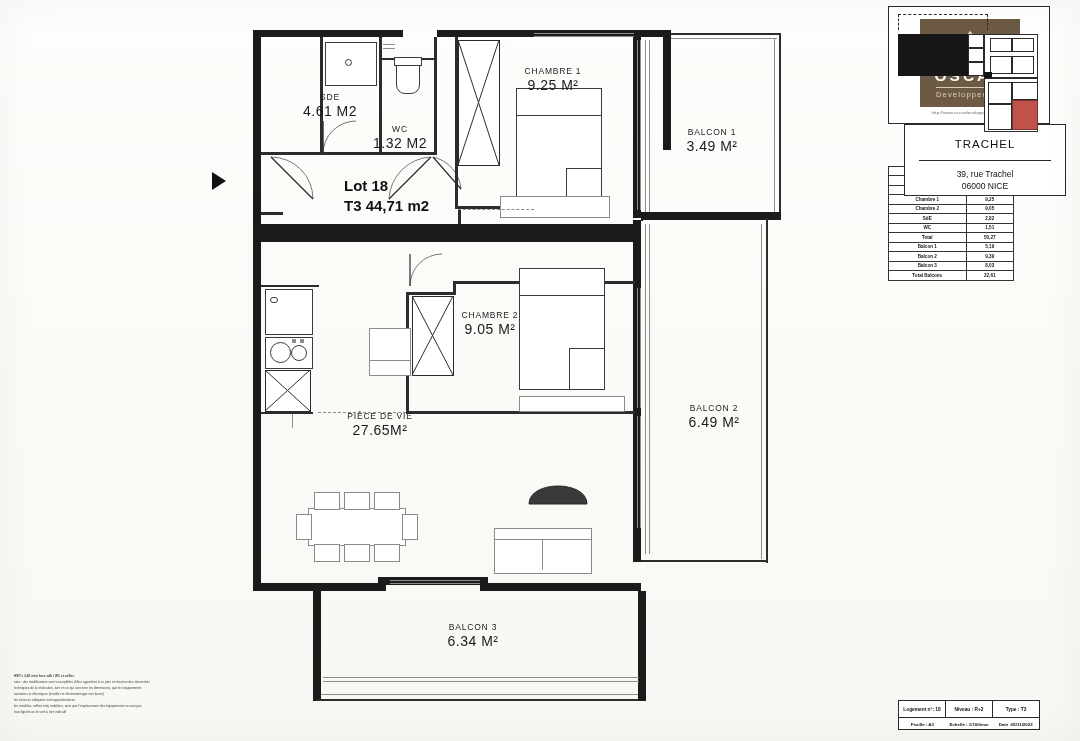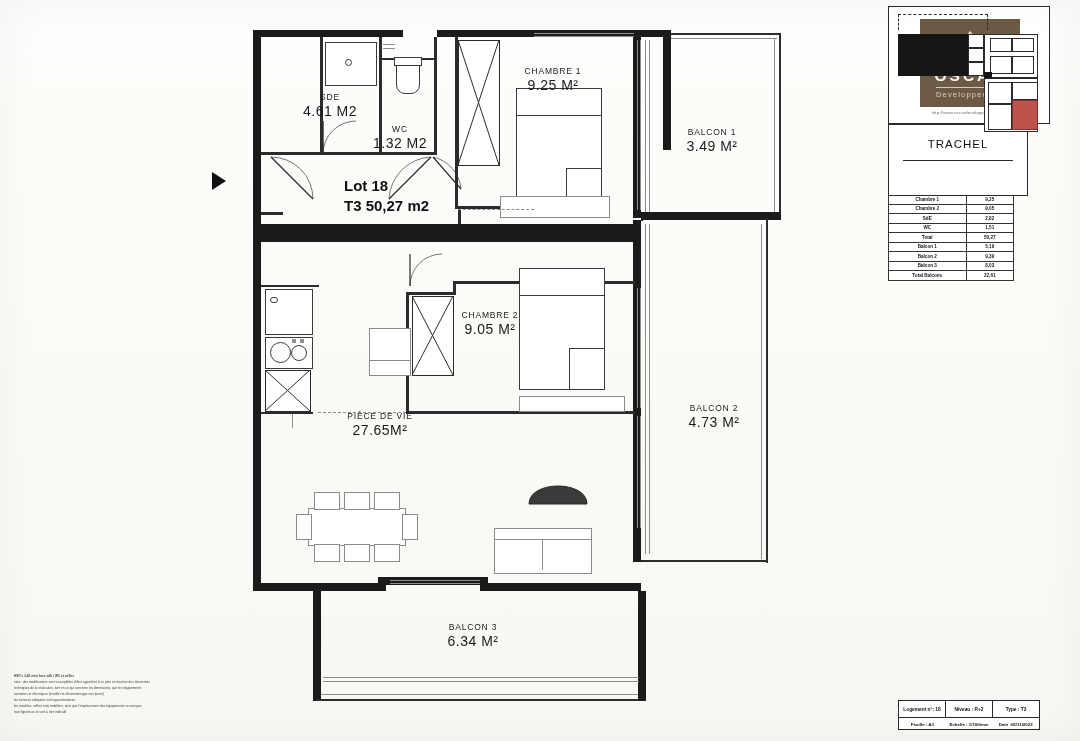--- a/index.html
+++ b/index.html
@@ -46,21 +46,21 @@
   #logo-tile{position:absolute;left:31px;top:12px;width:100px;height:88px;background:#6c5a44;}
   #logo-mark{position:absolute;left:50%;top:10px;transform:translateX(-50%);}
   #logo-name{position:absolute;left:0;right:0;top:48px;text-align:center;color:#fff;
      font-size:15.5px;letter-spacing:3px;font-weight:700;font-family:"Liberation Sans",sans-serif;}
   #logo-rule{position:absolute;left:16px;right:16px;top:68px;height:1px;background:#d8cdbb;}
   #logo-sub{position:absolute;left:0;right:0;top:71px;text-align:center;color:#ded3c2;
      font-size:7.5px;letter-spacing:1.2px;}
   #logo-url{position:absolute;left:0;right:0;top:103px;text-align:center;font-size:4.4px;
      color:#6d6d6d;letter-spacing:.1px;}
 
-  #prog-box{left:0;top:118px;width:140px;height:72px;}
+  #prog-box{left:16px;top:118px;width:162px;height:72px;}
   #prog-name{position:absolute;left:0;right:0;top:13px;text-align:center;font-size:11.5px;letter-spacing:1px;color:#111;}
   #prog-rule{position:absolute;left:14px;right:14px;top:35px;height:1px;background:#2a2a2a;}
   #prog-addr{position:absolute;left:0;right:0;top:43px;text-align:center;font-size:8.5px;line-height:1.45;color:#111;}
 
   #key-box{left:0;top:190px;width:162px;height:160px;border:none;background:transparent;}
   #keyplan{position:absolute;left:8px;top:6px;width:146px;height:146px;}
   .kp{position:absolute;box-sizing:border-box;}
   .kp-black{background:#161616;}
   .kp-white{background:#fff;border:1px solid #2b2b2b;}
   .kp-red{background:#c0524c;border:1px solid #7d2f2b;}
@@ -291,30 +291,30 @@
     <div class="label" style="left:320px;top:411px;width:120px;">
       <span class="l1">PIÈCE DE VIE</span>
       <span class="l2">27.65M²</span>
     </div>
     <div class="label" style="left:660px;top:127px;width:104px;">
       <span class="l1">BALCON 1</span>
       <span class="l2">3.49 M²</span>
     </div>
     <div class="label" style="left:662px;top:403px;width:104px;">
       <span class="l1">BALCON 2</span>
-      <span class="l2">4.73 M²</span>
+      <span class="l2">6.49 M²</span>
     </div>
     <div class="label" style="left:418px;top:622px;width:110px;">
       <span class="l1">BALCON 3</span>
       <span class="l2">6.34 M²</span>
     </div>
 
     <div class="lot-label" style="left:344px;top:176px;">
       <span>Lot 18</span><br>
-      <span>T3 50,27 m2</span>
+      <span>T3 44,71 m2</span>
     </div>
   </div>
 
   <div id="infocol">
 
     <div class="box" id="logo-box">
       <div id="logo-tile">
         <svg id="logo-mark" width="42" height="36" viewBox="0 0 42 36">
           <path d="M21,3 L37,22 L13,30 Z" fill="none" stroke="#e6dcc9" stroke-width="1.3"></path>
           <path d="M21,3 L18,27" fill="none" stroke="#e6dcc9" stroke-width="1.1"></path>
@@ -323,20 +323,24 @@
         <div id="logo-name">OSCAR</div>
         <div id="logo-rule"></div>
         <div id="logo-sub">Developpement</div>
       </div>
       <div id="logo-url">http://www.oscardeveloppement.com</div>
     </div>
 
     <div class="box" id="prog-box">
       <div id="prog-name">TRACHEL</div>
       <div id="prog-rule"></div>
+      <div id="prog-addr">
+        <span>39, rue Trachel</span><br>
+        <span>06000 NICE</span>
+      </div>
     </div>
 
     <div id="key-box">
       <div id="keyplan">
         <div class="kp kp-dash" style="left:2px;top:2px;width:90px;height:16px;border-bottom:none;"></div>
         <div class="kp kp-black" style="left:2px;top:22px;width:72px;height:42px;"></div>
         <div class="kp kp-black" style="left:70px;top:22px;width:14px;height:42px;"></div>
         <div class="kp kp-white" style="left:72px;top:22px;width:16px;height:14px;"></div>
         <div class="kp kp-white" style="left:72px;top:36px;width:16px;height:14px;"></div>
         <div class="kp kp-white" style="left:72px;top:50px;width:16px;height:14px;"></div>

